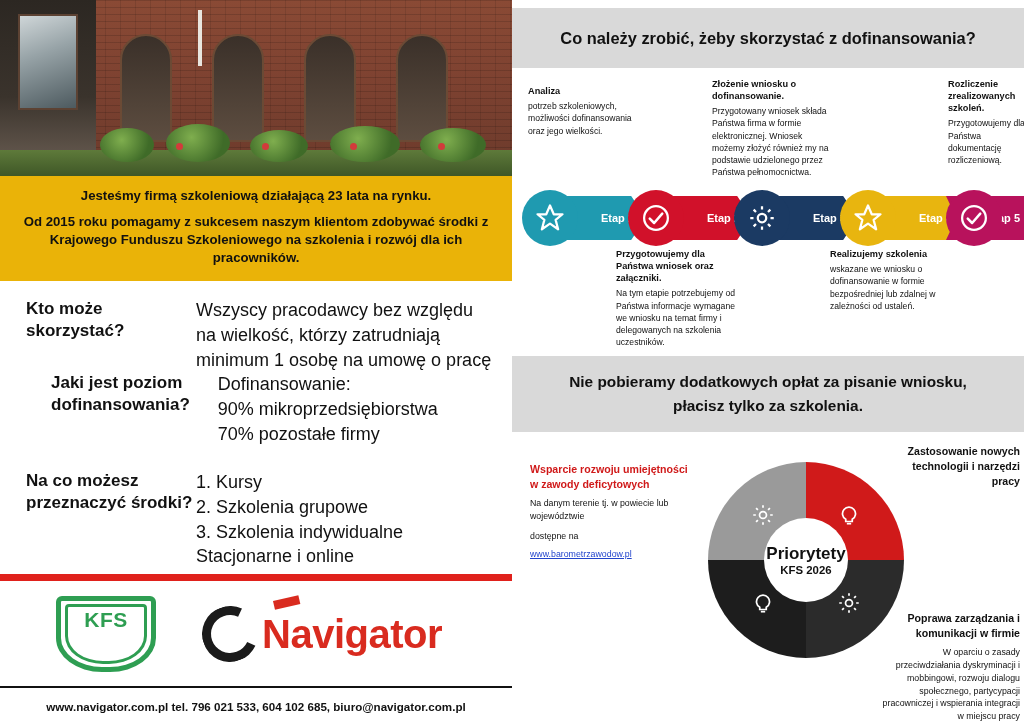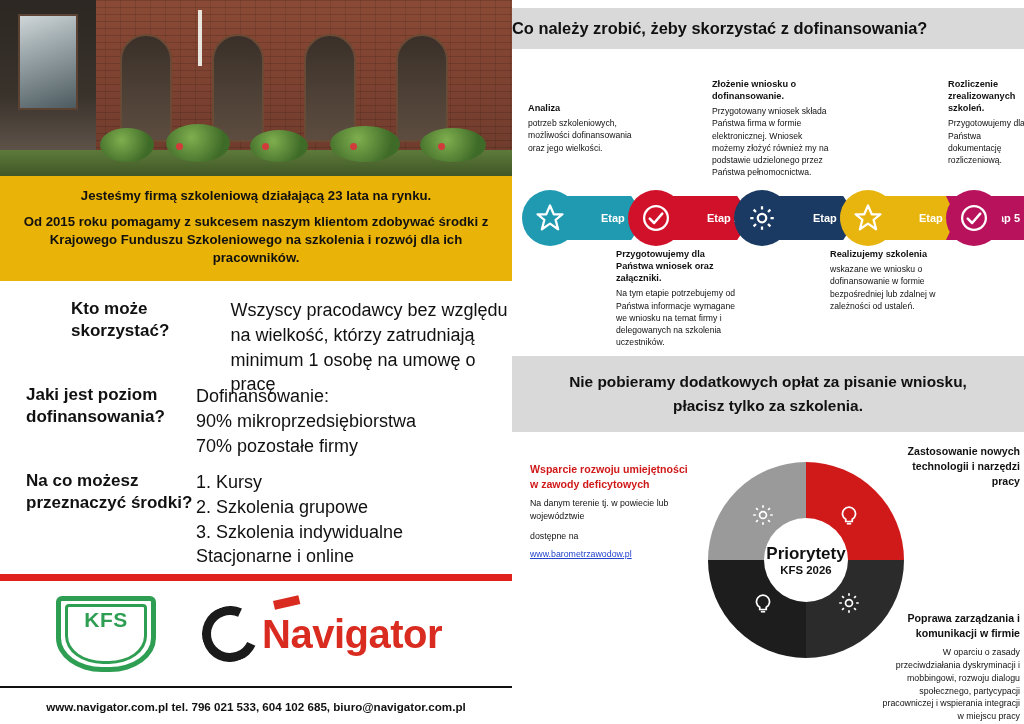--- a/index.html
+++ b/index.html
@@ -106,22 +106,22 @@
     font-weight: bold;
     color: #111;
     line-height: 1.32;
   }
   .qa .a {
     width: 300px;
     font-size: 18px;
     color: #111;
     line-height: 1.38;
   }
-  #qa1 { top: 298px; padding-left: 45px; }
-  #qa2 { top: 384px; }
+  #qa1 { top: 298px; }
+  #qa2 { top: 372px; padding-left: 25px; }
   #qa3 { top: 470px; }
 
   
   #red-bar {
     position: absolute;
     left: 0; top: 574px;
     width: 512px; height: 7px;
     background: #e0211c;
   }
 
@@ -204,38 +204,38 @@
     position: absolute;
     left: 512px; top: 0;
     width: 512px; height: 724px;
     background: #ffffff;
   }
 
   
   #head1 {
     position: absolute;
     left: 0; top: 8px;
-    width: 512px; height: 41px;
+    width: 512px; height: 60px;
     background: #d9d9d9;
-    display: flex; align-items: center; justify-content: flex-start;
+    display: flex; align-items: center; justify-content: center;
   }
   #head1 .t {
     font-size: 16.4px; font-weight: bold; color: #111;
   }
 
   
   .stepnote { position: absolute; width: 120px; }
   .stepnote .hd {
     font-size: 9.2px; font-weight: bold; color: #111;
     line-height: 1.32; margin-bottom: 3px;
   }
   .stepnote .bd {
     font-size: 8.6px; color: #111; line-height: 1.42;
   }
-  #note1 { left: 16px; top: 102px; width: 112px; }
+  #note1 { left: 16px; top: 85px; width: 112px; }
   #note2 { left: 200px; top: 78px; width: 120px; }
   #note5 { left: 436px; top: 78px; width: 78px; }
   #note3 { left: 104px; top: 248px; width: 126px; }
   #note4 { left: 318px; top: 248px; width: 120px; }
 
   
   #arrows {
     position: absolute;
     left: 10px; top: 190px;
     width: 500px; height: 56px;

